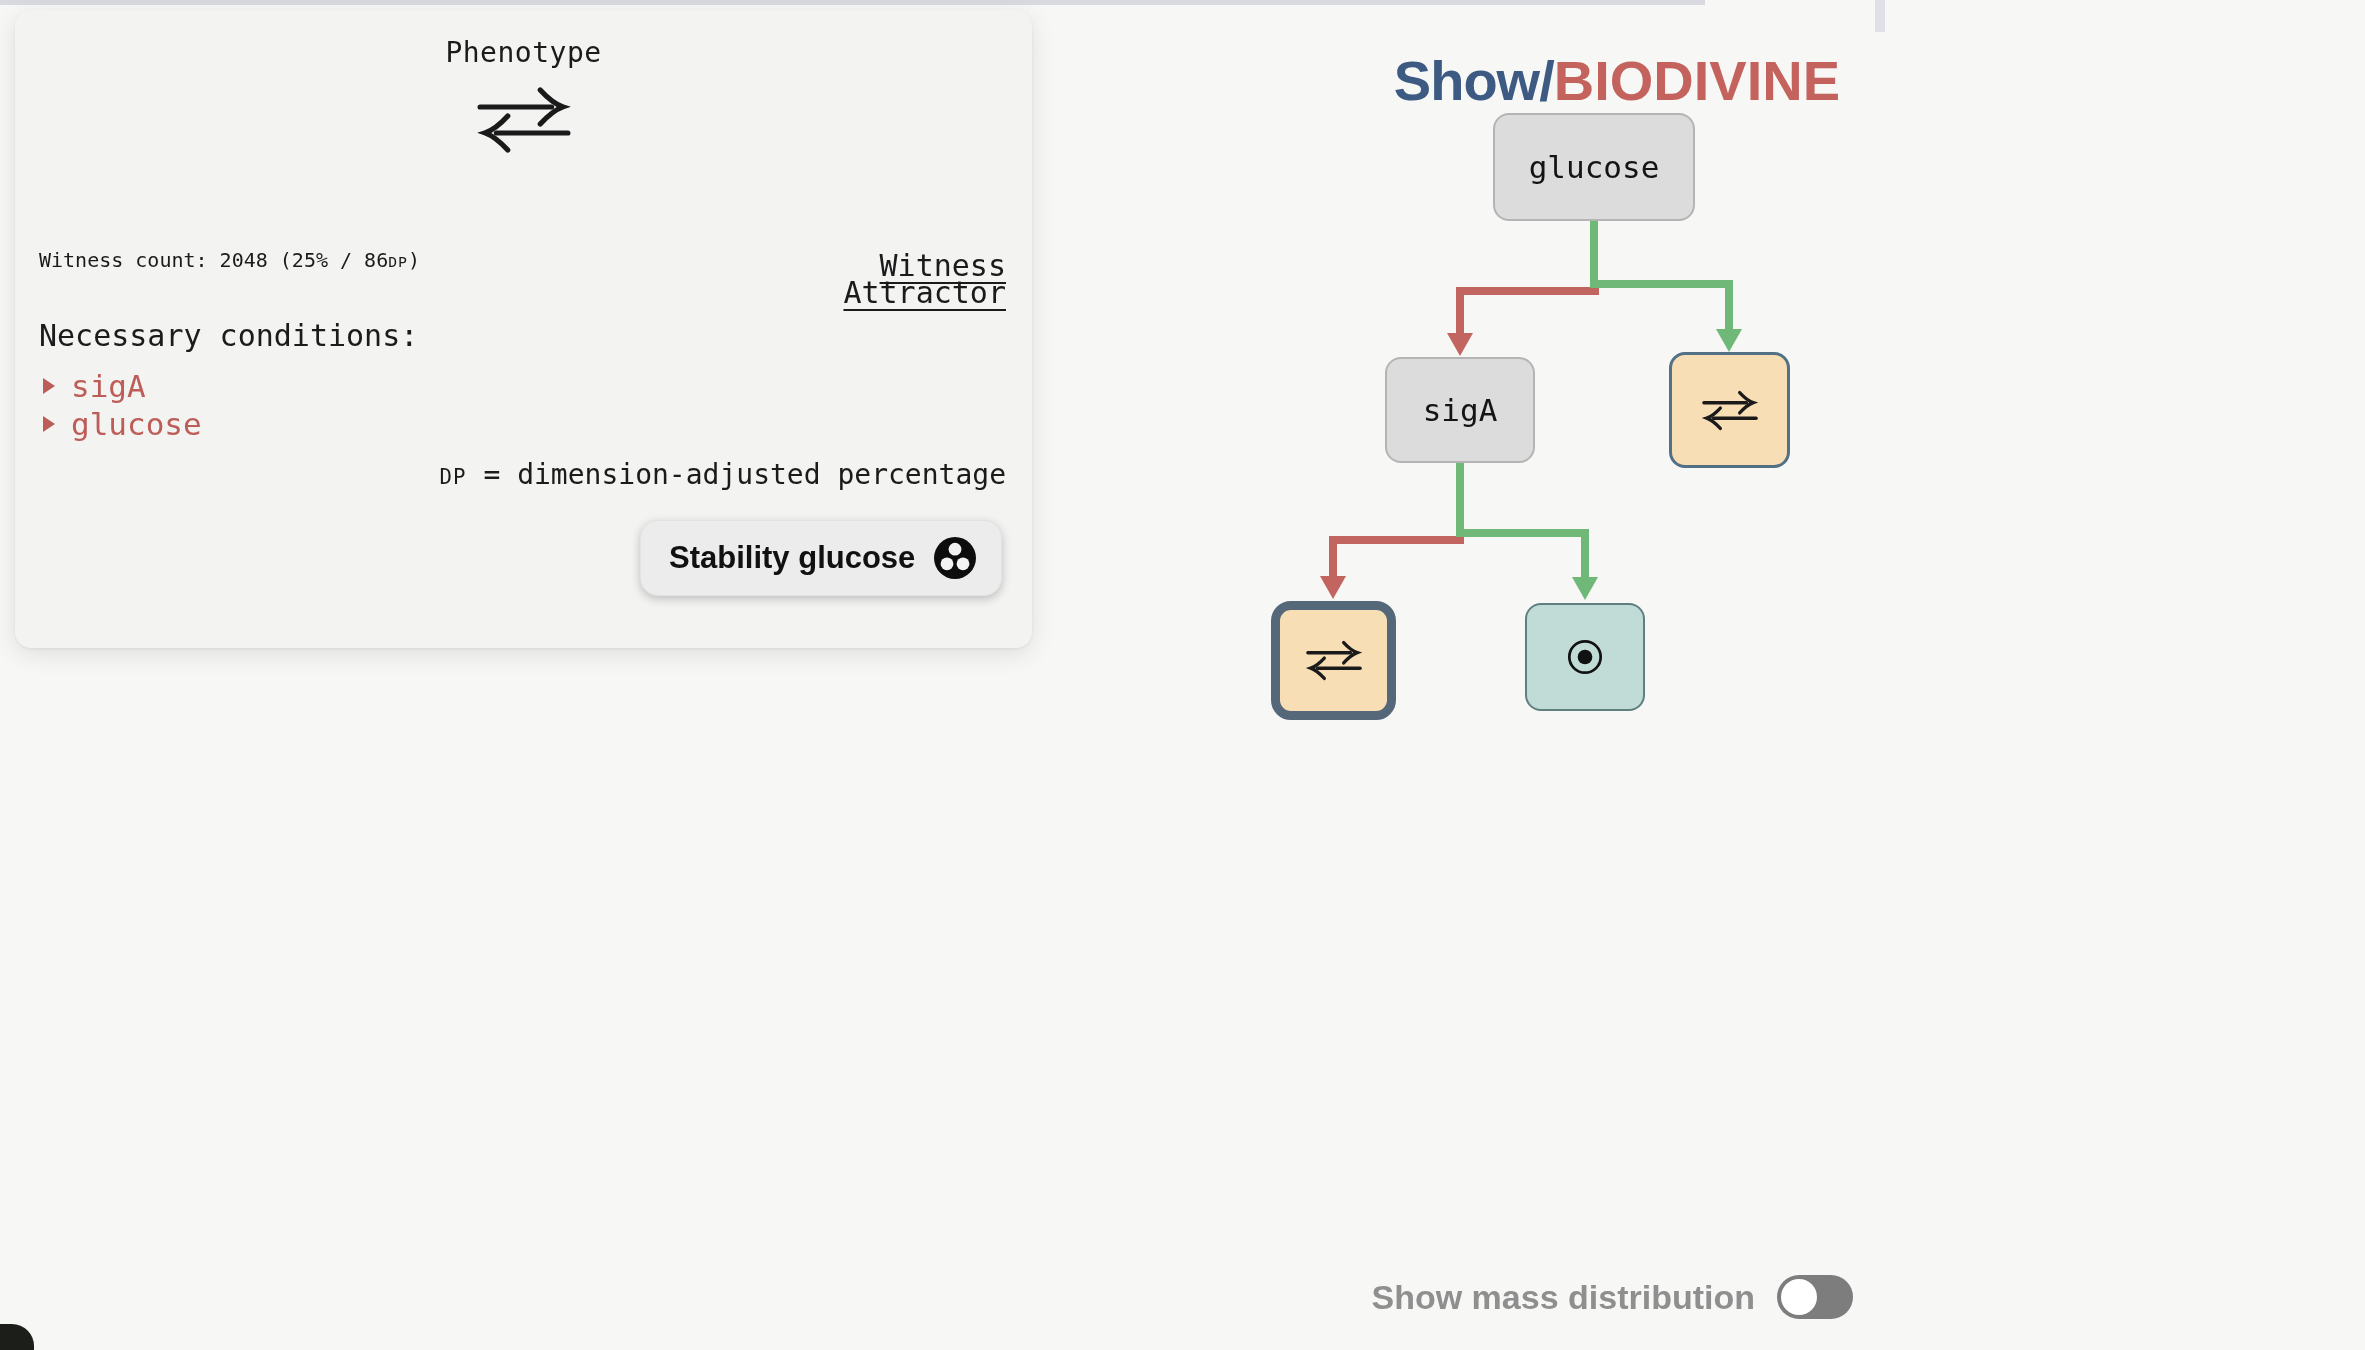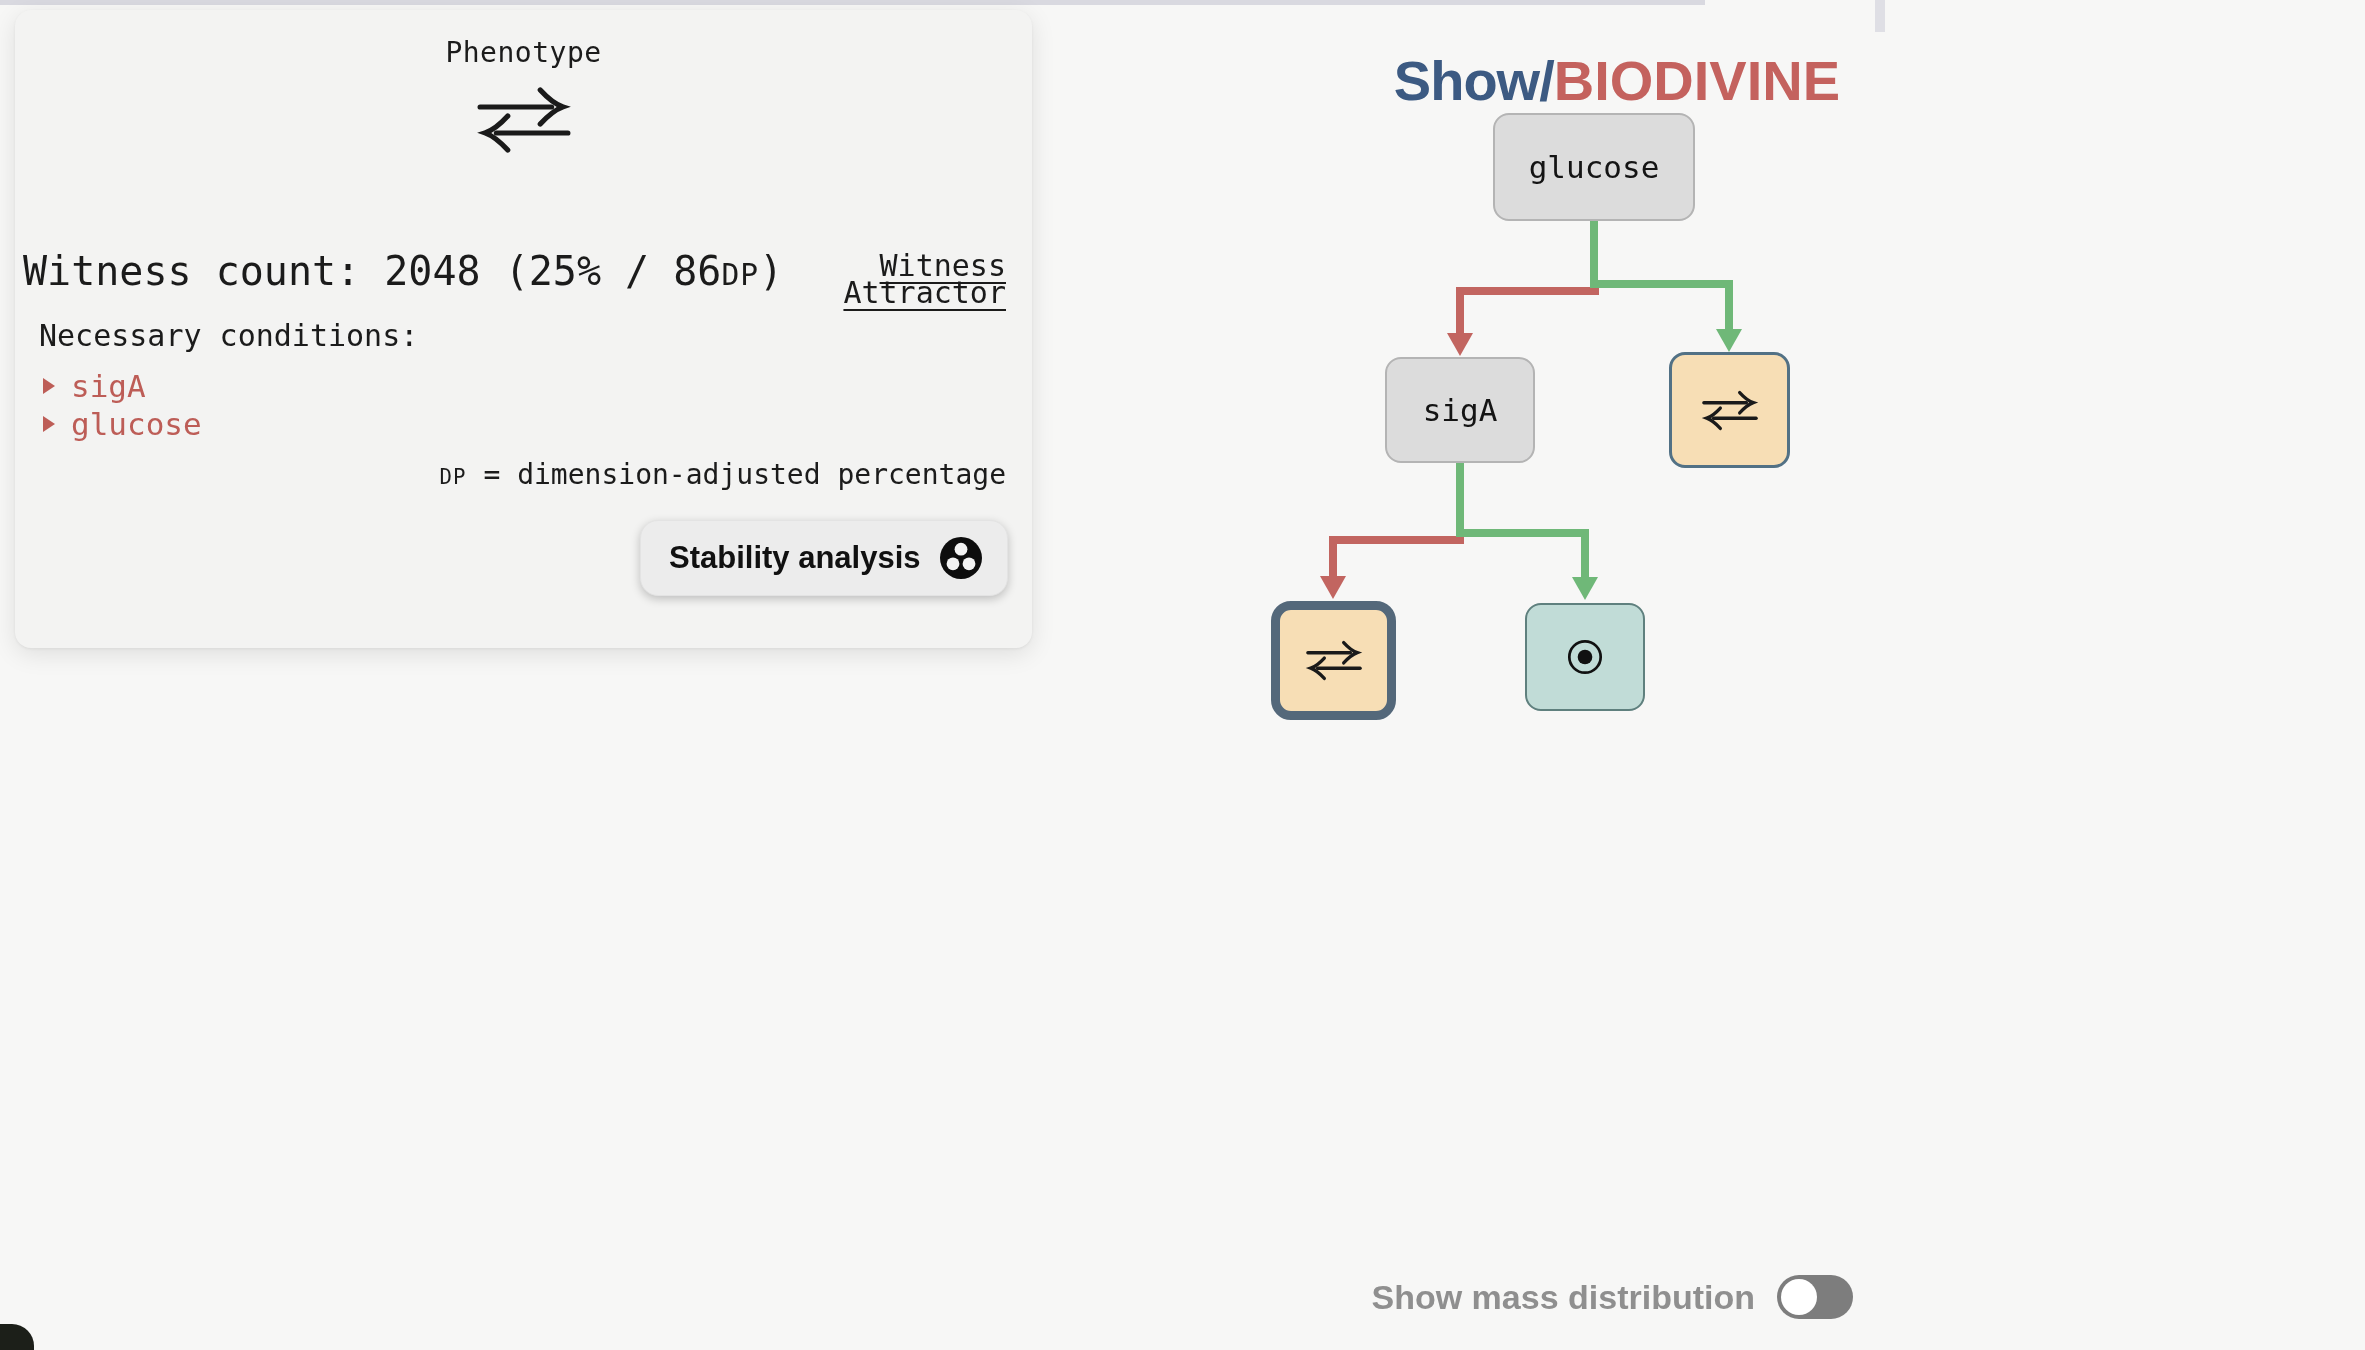--- a/index.html
+++ b/index.html
@@ -10,21 +10,21 @@
   .hscroll{position:absolute;left:0;top:0;height:5px;width:1705px;background:#d9d9e0;}
   .vscroll{position:absolute;right:0;top:0;width:10px;height:32px;background:#dfdfe5;}
 
   
   .panel{position:absolute;left:15px;top:10px;width:1017px;height:638px;
          background:#f3f3f2;border-radius:16px;
          box-shadow:0 6px 24px rgba(0,0,0,0.10), 0 1px 3px rgba(0,0,0,0.06);}
   .panel-title{position:absolute;left:0;top:26px;width:100%;text-align:center;
                font-size:28px;letter-spacing:0.5px;}
   .pheno-icon{position:absolute;left:50%;top:74px;transform:translateX(-50%);}
-  .wcount{position:absolute;left:8px;top:238px;font-size:40px;white-space:nowrap;text-align:center;}
+  .wcount{position:absolute;left:24px;top:238px;font-size:20px;white-space:nowrap;text-align:center;}
   .smallcap{font-size:0.74em;letter-spacing:1px;}
   .plink{position:absolute;right:26px;font-size:30px;color:#1b1b1b;
          text-decoration:underline;text-underline-offset:6px;text-decoration-thickness:2px;
          cursor:pointer;white-space:nowrap;}
   .cond-head{position:absolute;left:24px;top:308px;font-size:30px;}
   .cond-item{position:absolute;left:28px;display:flex;align-items:center;
              font-size:31px;color:#bd5d57;cursor:pointer;}
   .tri{width:0;height:0;border-left:12px solid #bd5d57;border-top:8px solid transparent;
        border-bottom:8px solid transparent;margin-right:16px;}
   .dpnote{position:absolute;right:26px;top:448px;font-size:28px;white-space:nowrap;text-align:right;}
@@ -92,21 +92,21 @@
       <span>sigA</span>
     </div>
     <div class="cond-item" style="top:396px;">
       <span class="tri"></span>
       <span>glucose</span>
     </div>
 
     <div class="dpnote"><span class="smallcap">DP</span><span> = dimension-adjusted percentage</span></div>
 
     <div class="stab-btn">
-      <span>Stability analysis</span>
+      <span>Stability glucose</span>
       <svg width="44" height="44" viewBox="0 0 44 44">
         <circle cx="22" cy="22" r="21" fill="#0d0d0d"></circle>
         <circle cx="22" cy="13.2" r="6.4" fill="#f2f2f2"></circle>
         <circle cx="14" cy="27.8" r="6.4" fill="#f2f2f2"></circle>
         <circle cx="30" cy="27.8" r="6.4" fill="#f2f2f2"></circle>
       </svg>
     </div>
   </div>
 
   <div class="logo">

